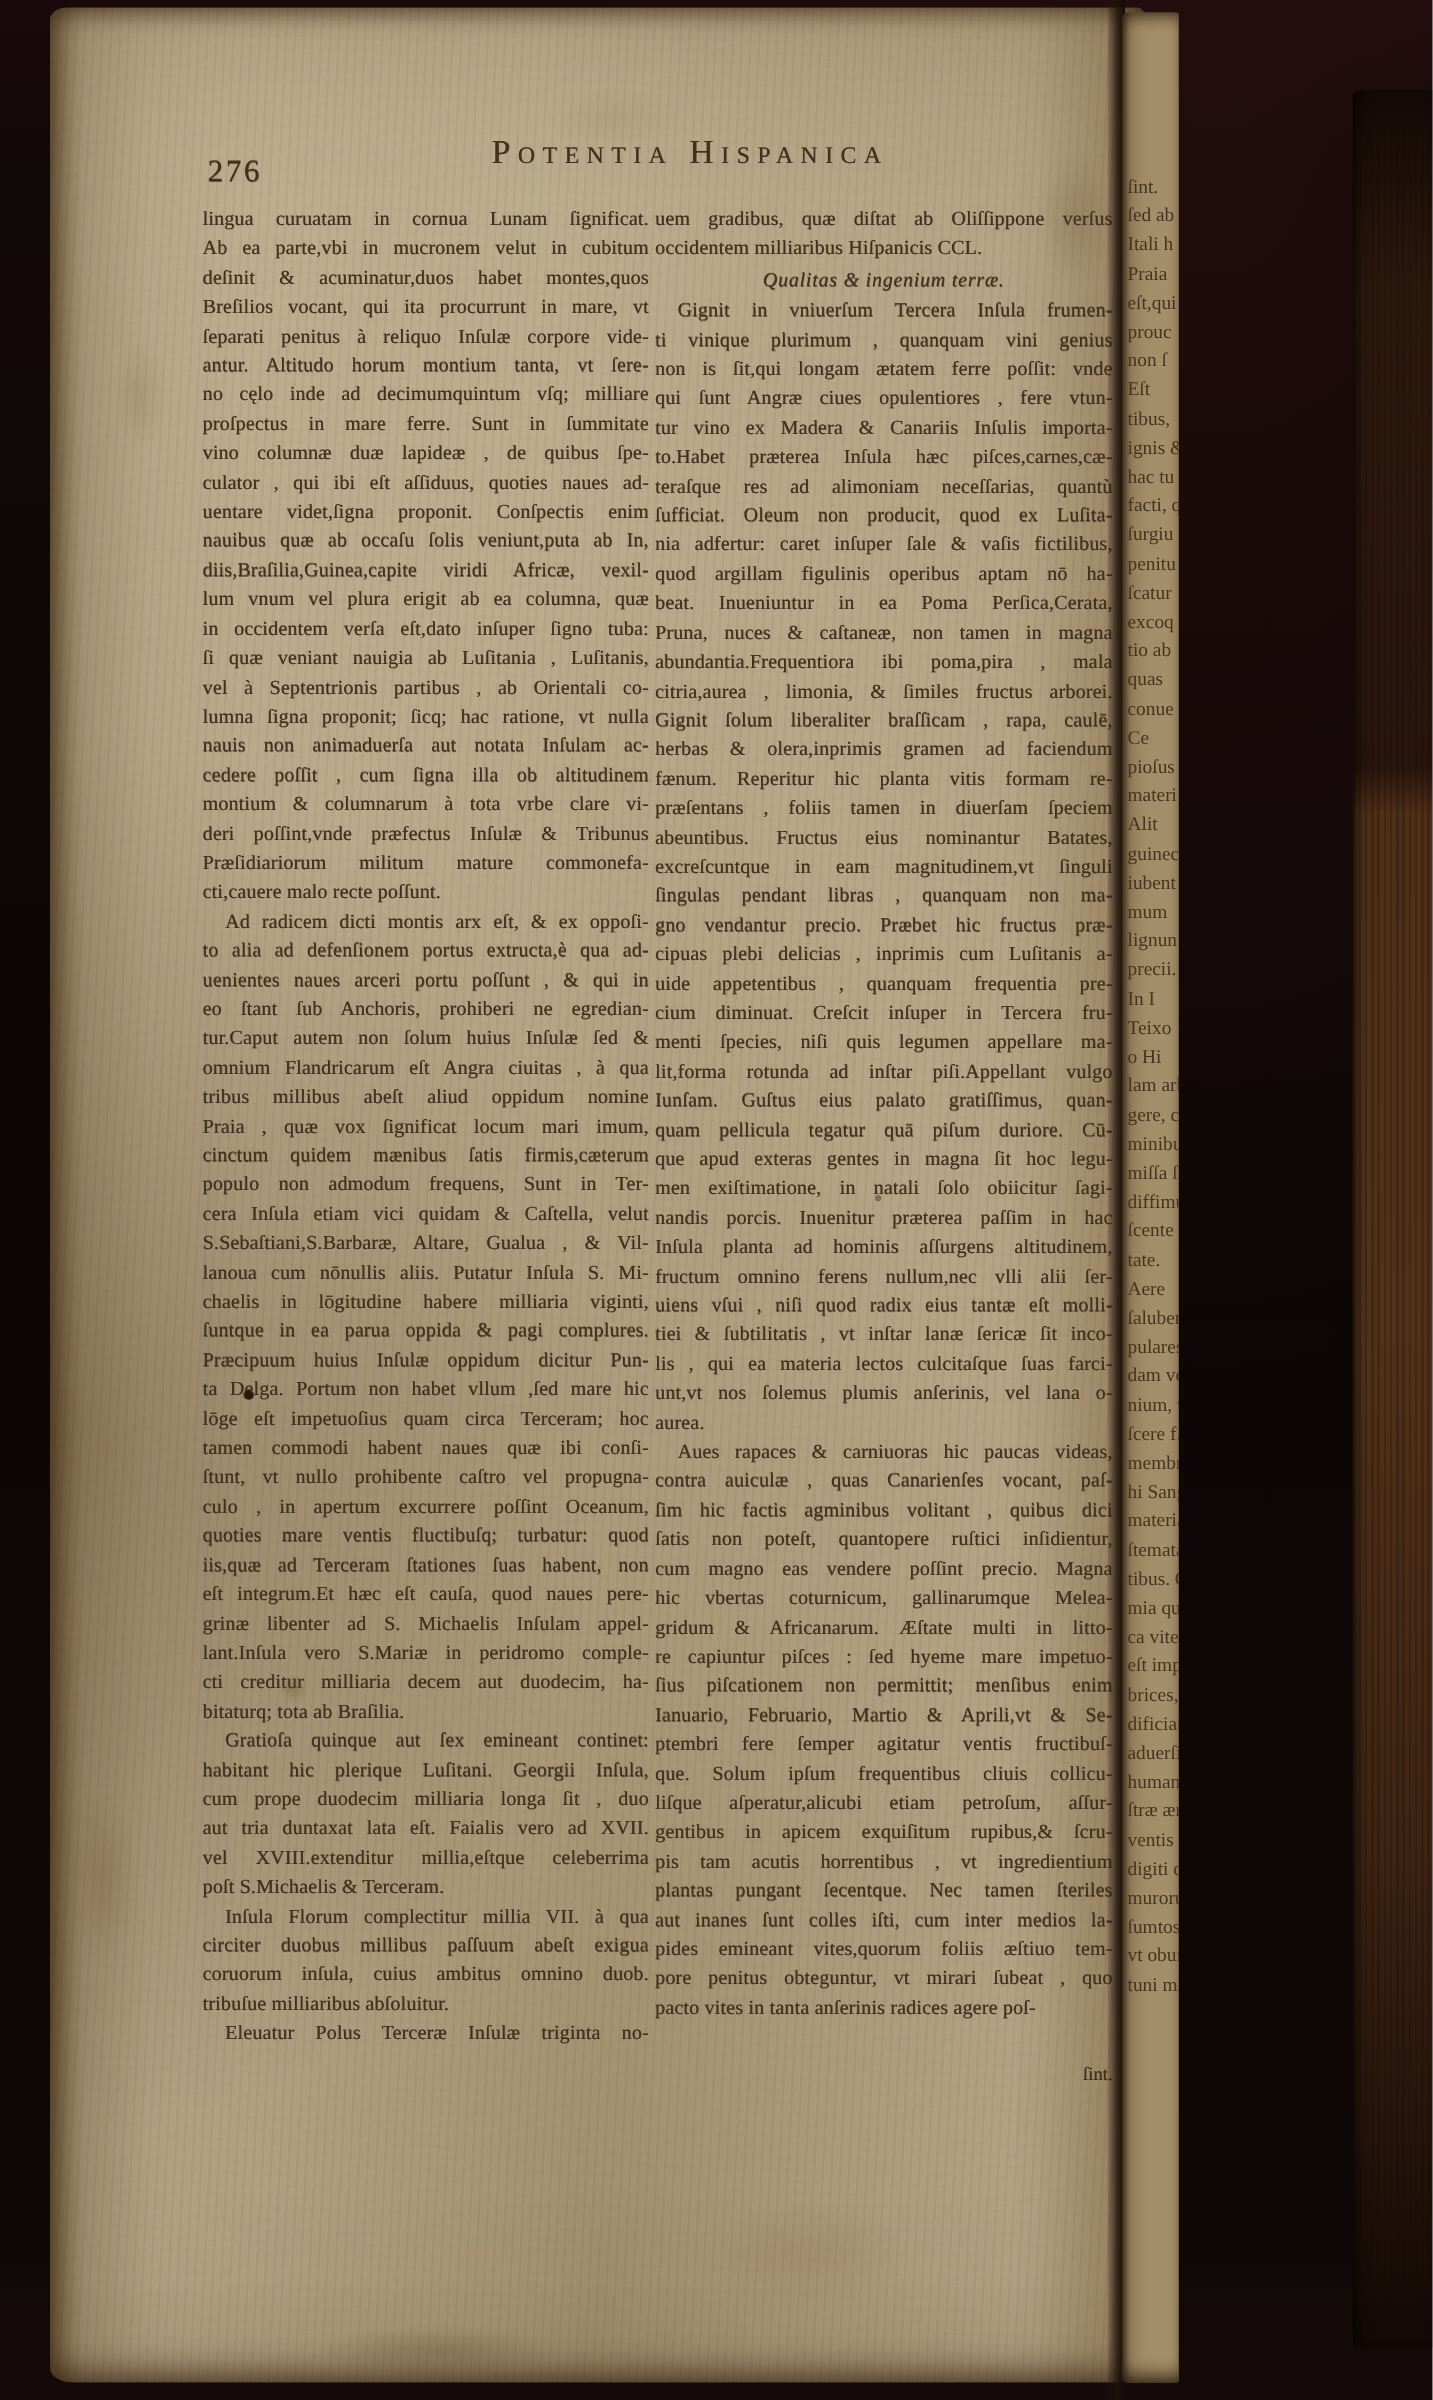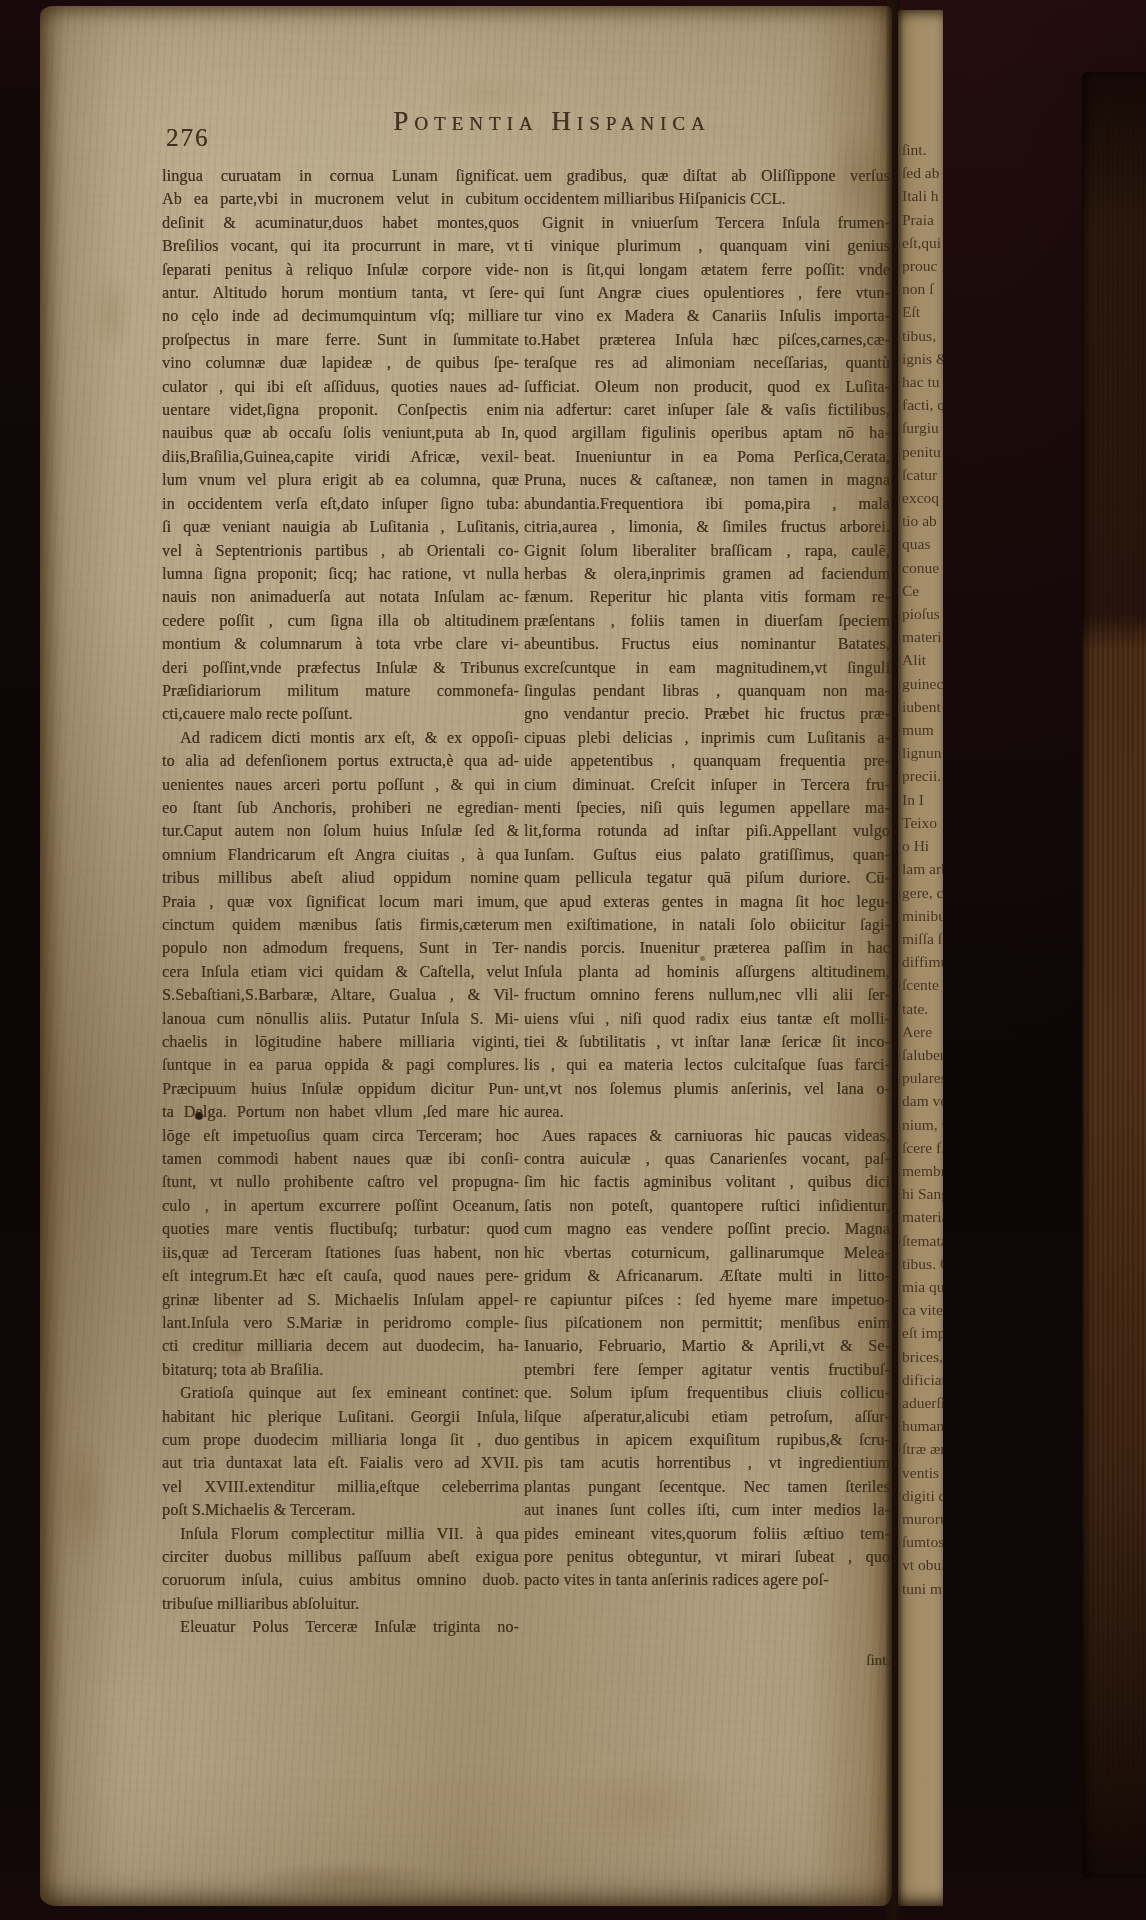--- a/index.html
+++ b/index.html
@@ -19,20 +19,21 @@
       radial-gradient(ellipse at 75% 30%, rgba(200,182,148,.22), transparent 48%),
       radial-gradient(ellipse at 50% 97%, rgba(110,85,50,.30), transparent 55%),
       radial-gradient(ellipse at 3% 60%, rgba(95,72,42,.35), transparent 35%),
       linear-gradient(90deg,#8a7754 0%,#a69376 3%,#b3a284 9%,#b8a88a 45%,#b2a183 90%,#a18d6b 97%,#8c7852 100%);
     box-shadow:
       inset 14px 0 22px -10px rgba(60,40,20,.6),
       inset -10px 0 16px -6px rgba(60,40,20,.5),
       inset 0 14px 18px -8px rgba(65,45,22,.55),
       inset 0 -16px 26px -8px rgba(50,32,16,.65),
       inset 0 0 140px rgba(85,62,32,.30);
+    padding-left: 24px;
   }
   .grain{
     position:absolute;inset:0;border-radius:inherit;pointer-events:none;
     background:
       repeating-linear-gradient(93deg, rgba(90,70,40,.05) 0 2px, transparent 2px 7px),
       repeating-linear-gradient(2deg, rgba(220,205,175,.05) 0 3px, transparent 3px 9px);
     mix-blend-mode:multiply;
   }
   .ink{color:#42311f;text-shadow:.35px .3px .5px rgba(52,36,18,.65);}
   .pagenum{position:absolute;left:126px;top:118px;font-size:25px;letter-spacing:2px;}
@@ -140,20 +141,21 @@
       <div class="tl end">poſt S.Michaelis &amp; Terceram.</div>
       <div class="tl ind">Inſula Florum complectitur millia VII. à qua</div>
       <div class="tl">circiter duobus millibus paſſuum abeſt exigua</div>
       <div class="tl">coruorum inſula, cuius ambitus omnino duob.</div>
       <div class="tl end">tribuſue milliaribus abſoluitur.</div>
       <div class="tl ind">Eleuatur Polus Terceræ Inſulæ triginta no-</div>
     </div>
   <div class="col col2 ink">
       <div class="tl">uem gradibus, quæ diſtat ab Oliſſippone verſus</div>
       <div class="tl end">occidentem milliaribus Hiſpanicis CCL.</div>
+      <div class="tl ctr">Qualitas &amp; ingenium terræ.</div>
       <div class="tl ind">Gignit in vniuerſum Tercera Inſula frumen-</div>
       <div class="tl">ti vinique plurimum ,  quanquam vini genius</div>
       <div class="tl">non is ſit,qui longam ætatem ferre poſſit: vnde</div>
       <div class="tl">qui ſunt Angræ ciues opulentiores , fere vtun-</div>
       <div class="tl">tur vino ex Madera &amp; Canariis Inſulis importa-</div>
       <div class="tl">to.Habet præterea Inſula hæc piſces,carnes,cæ-</div>
       <div class="tl">teraſque res ad alimoniam neceſſarias, quantù</div>
       <div class="tl">ſufficiat. Oleum non producit, quod ex Luſita-</div>
       <div class="tl">nia adfertur: caret inſuper ſale &amp; vaſis fictilibus,</div>
       <div class="tl">quod argillam figulinis operibus aptam nō ha-</div>

